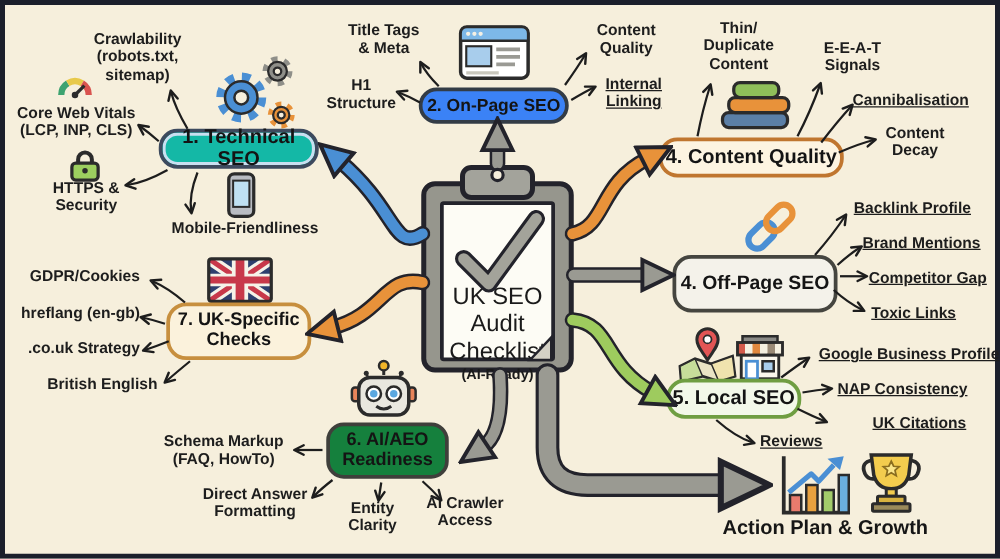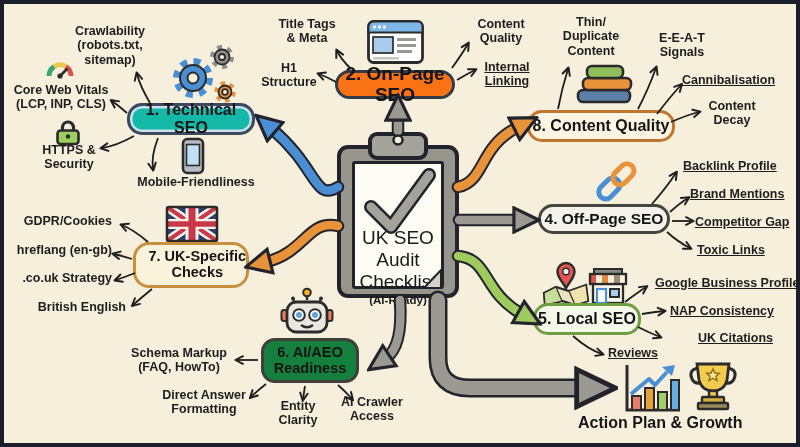--- a/index.html
+++ b/index.html
@@ -13,26 +13,26 @@
     position:absolute;font-weight:700;font-size:12.5px;line-height:1.14;
     color:#1d1d1d;white-space:pre;text-align:center;
   }
   .ta-l{text-align:left;text-decoration:underline;} .ta-r{text-align:right;}
   .node{
     position:absolute;display:flex;align-items:center;justify-content:center;
     box-sizing:border-box;background:#14b8a6;border:3px solid #3c3c38;border-radius:15px;
     font-weight:700;font-size:16px;color:#141414;white-space:pre-line;text-align:center;line-height:1.1;
   }
   .node-technical{left:127px;top:103px;width:128px;height:32px;border-color:#3d4a5e;box-shadow:inset 0 0 0 2.5px #c9dff0;}
-  .node-onpage{left:335px;top:70px;width:120px;height:29px;background:#f97316;border-color:#333c46;font-size:19px;}
+  .node-onpage{left:335px;top:70px;width:120px;height:29px;background:#3b82f6;border-color:#333c46;font-size:14px;}
   .node-content{left:527px;top:110px;width:148px;height:32px;background:#fdf4e1;border-color:#c0762f;}
-  .node-offpage{left:538px;top:204px;width:132px;height:30px;background:#f4f2ea;border-color:#45453f;font-size:15.5px;}
+  .node-offpage{left:538px;top:204px;width:132px;height:46px;background:#f4f2ea;border-color:#45453f;font-size:15.5px;}
   .node-local{left:533px;top:303px;width:108px;height:32px;background:#f3f8e9;border-color:#6f9e42;}
   .node-ai{left:261px;top:338px;width:98px;height:45px;background:#15803d;border-color:#3f3f3b;border-radius:14px;font-size:14.5px;}
-  .node-uk{left:133px;top:242px;width:116px;height:46px;background:#fbf2dc;border-color:#c78f3e;border-radius:16px;font-size:14.5px;justify-content:flex-end;}
+  .node-uk{left:133px;top:242px;width:116px;height:46px;background:#fbf2dc;border-color:#c78f3e;border-radius:16px;font-size:14.5px;}
   .icon{position:absolute;}
   .clip-board{position:absolute;left:337px;top:145px;width:122px;height:153px;box-sizing:border-box;background:#96968d;border:4.5px solid #23232b;border-radius:11px;}
   .clip-paper{position:absolute;left:352px;top:161px;width:92px;height:128px;box-sizing:border-box;background:#fdfcf5;border:3px solid #23232b;border-radius:3px;}
   .clip-top{position:absolute;left:368px;top:132px;width:60px;height:28px;box-sizing:border-box;background:#a3a39b;border:4px solid #23232b;border-radius:9px;}
   .clip-texts{position:absolute;left:352px;top:227px;width:92px;text-align:center;color:#1a1a1a;}
   .clip-title{font-weight:400;font-size:19px;line-height:1.16;white-space:pre-line;}
   .clip-sub{font-weight:700;font-size:11.5px;margin-top:1px;}
   .action-label{position:absolute;left:578px;top:414px;width:164px;text-align:center;font-weight:700;font-size:16px;color:#161616;white-space:pre;}
   #arrows{position:absolute;left:0;top:0;pointer-events:none;}
 </style>
@@ -233,21 +233,21 @@
   <div class="clip-top"></div>
   <div class="clip-texts">
     <div class="clip-title">UK SEO
 Audit
 Checklist</div>
     <div class="clip-sub">(AI-Ready)</div>
   </div>
 
   <div class="node node-technical"><span>1. Technical SEO</span></div>
   <div class="node node-onpage"><span>2. On-Page SEO</span></div>
-  <div class="node node-content"><span>8. Content Quality</span></div>
+  <div class="node node-content"><span>4. Content Quality</span></div>
   <div class="node node-offpage"><span>4. Off-Page SEO</span></div>
   <div class="node node-local"><span>5. Local SEO</span></div>
   <div class="node node-ai"><span style="white-space:pre-line">6. AI/AEO
 Readiness</span></div>
   <div class="node node-uk"><span style="white-space:pre-line">7. UK-Specific
 Checks</span></div>
 
   <svg id="arrows" width="800" height="447" viewBox="0 0 800 447">
     <defs>
       <marker id="mThin" viewBox="0 0 10 10" refX="7" refY="5" markerWidth="6" markerHeight="6" orient="auto">

